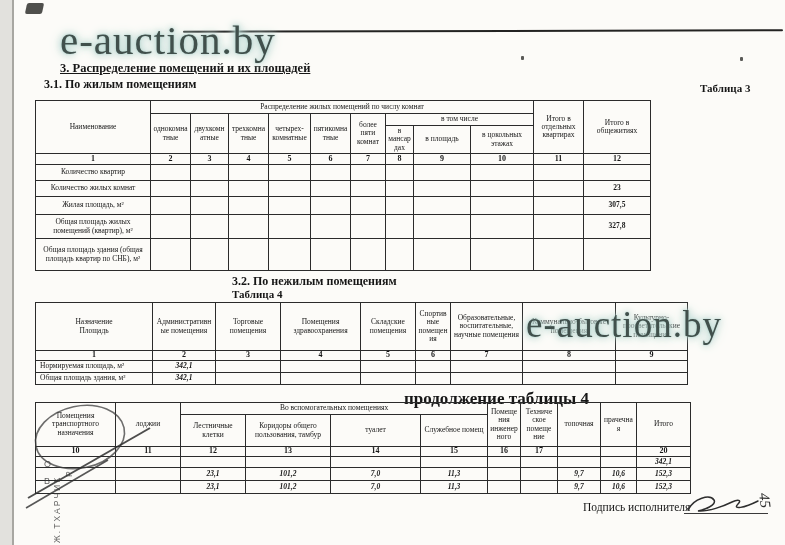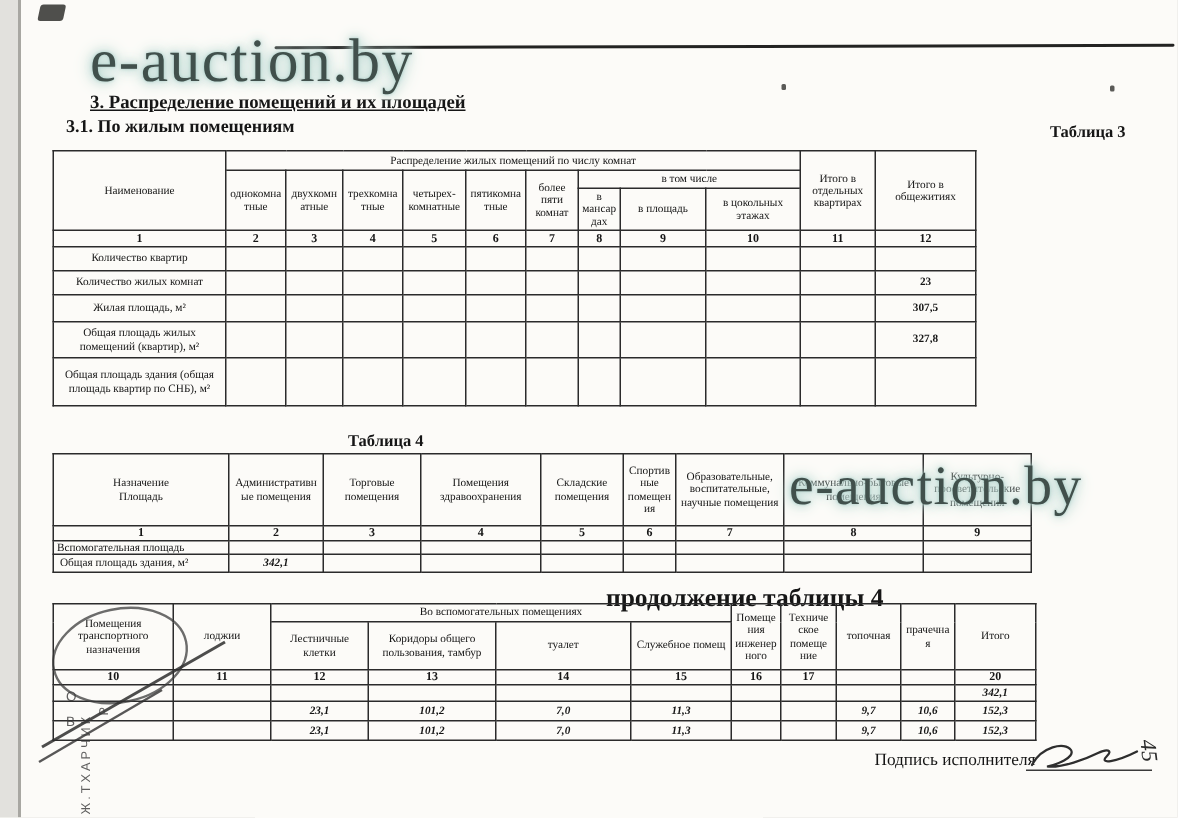--- a/index.html
+++ b/index.html
@@ -176,20 +176,21 @@
             <td></td>
             <td></td>
             <td></td>
             <td></td>
         <td class="val"></td>
       </tr>
     </tbody>
       </table>
   </div>
 
+  <div class="abs hd" style="left:232px;top:274px;font-size:12px;">3.2. По нежилым помещениям</div>
   <div class="abs tbl-label" style="left:232px;top:288px;font-weight:bold;">Таблица 4</div>
 
   <div class="abs" style="left:35px;top:302px;width:652px;">
     <table class="doc" id="t4">
       <colgroup>
         <col style="width:117px">
           <col style="width:63px">
           <col style="width:65px">
           <col style="width:80px">
         <col style="width:55px">
@@ -215,30 +216,28 @@
         <td>1</td>
             <td>2</td>
         <td>3</td>
             <td>4</td>
         <td>5</td>
             <td>6</td>
         <td>7</td>
             <td>8</td>
         <td>9</td>
       </tr>
-      <tr style="height:8px">
-        <td class="label" style="padding:0">
-              <div class="clip">Вспомогательная площадь</div>
-            </td>
-        <td></td>
-            <td></td>
-            <td></td>
-            <td></td>
-        <td></td>
-            <td></td>
+      <tr style="height:12px">
+        <td class="label">Нормируемая площадь, м²</td>
+        <td class="vali">342,1</td>
+        <td></td>
+            <td></td>
+            <td></td>
+            <td></td>
+        <td></td>
             <td></td>
             <td></td>
       </tr>
       <tr style="height:12px">
         <td class="label">Общая площадь здания, м²</td>
         <td class="vali">342,1</td>
         <td></td>
             <td></td>
             <td></td>
             <td></td>

